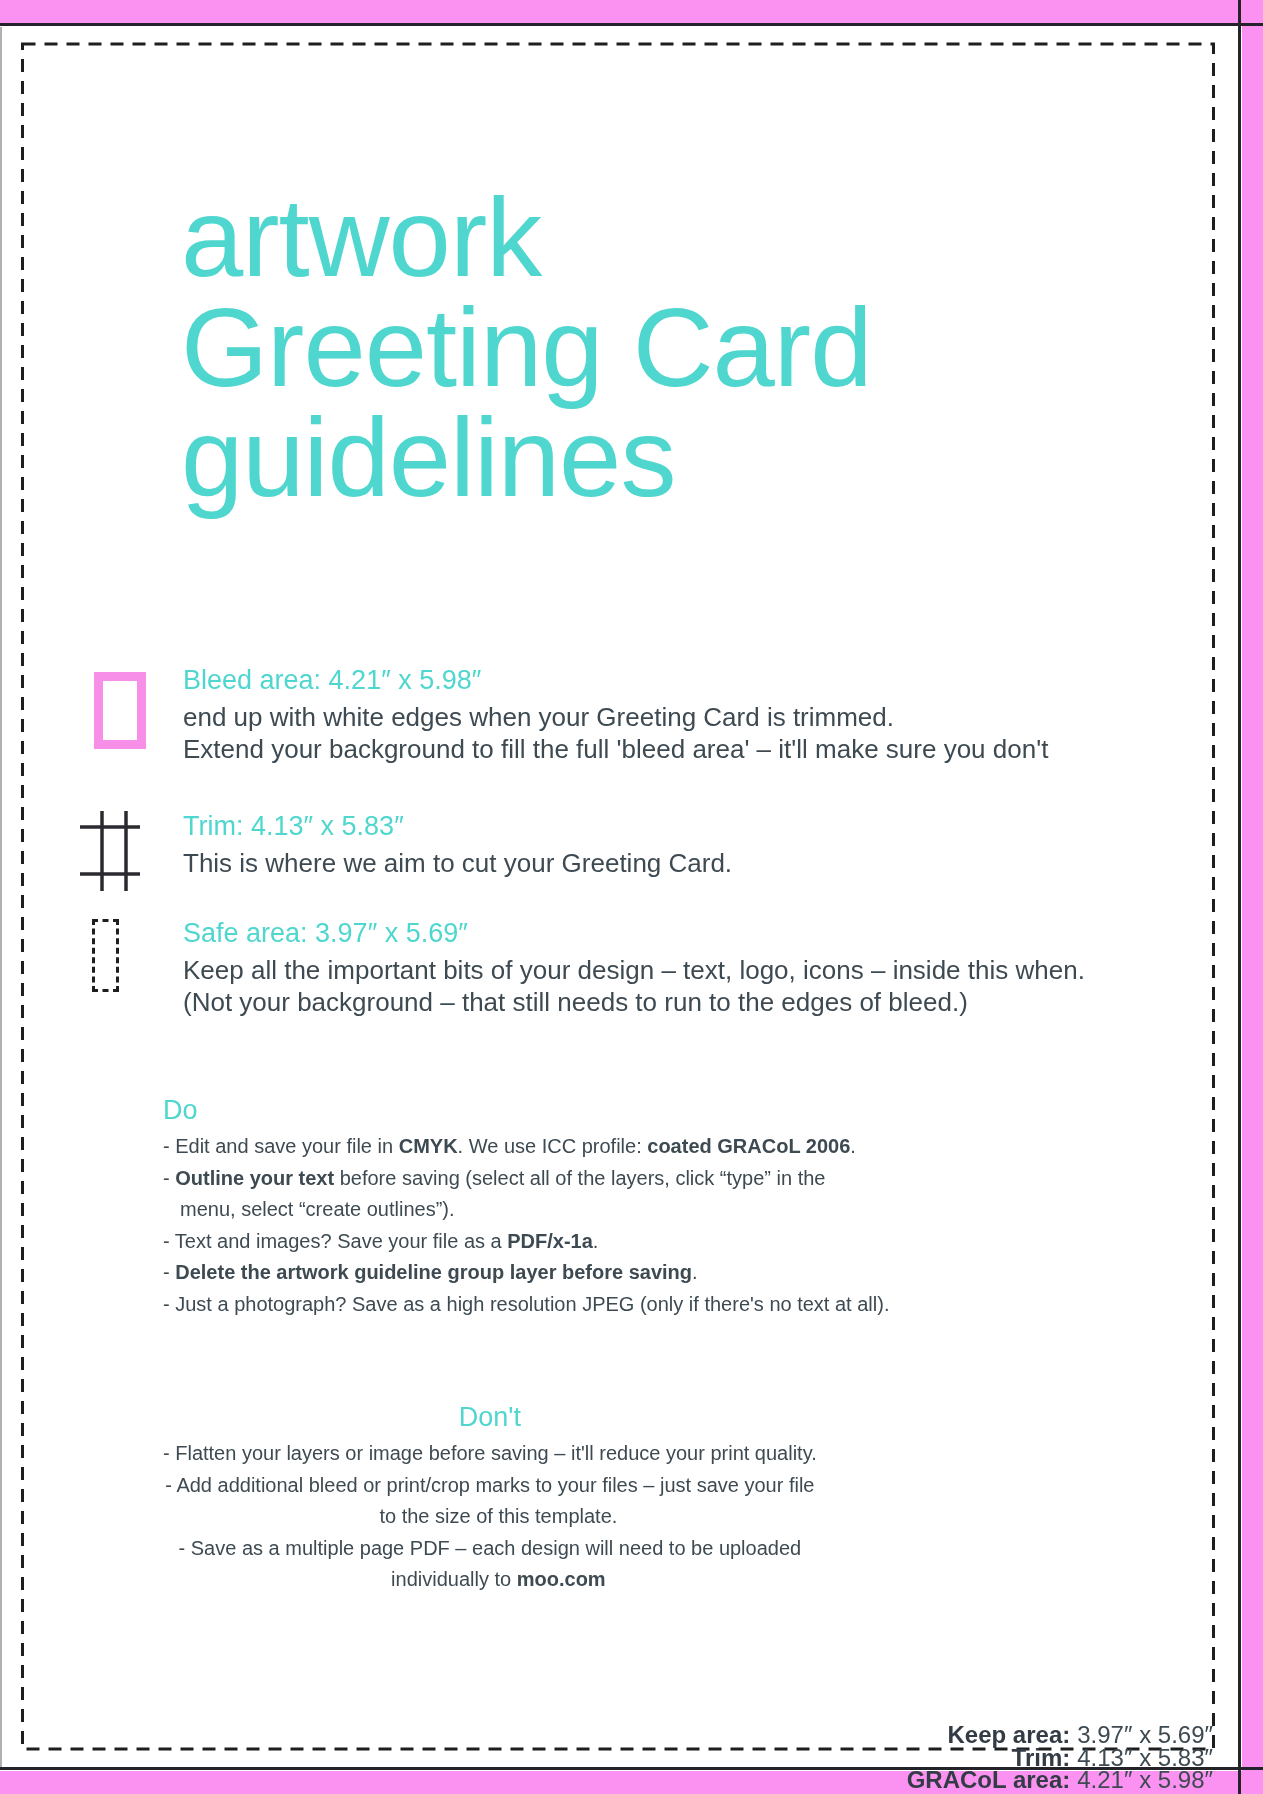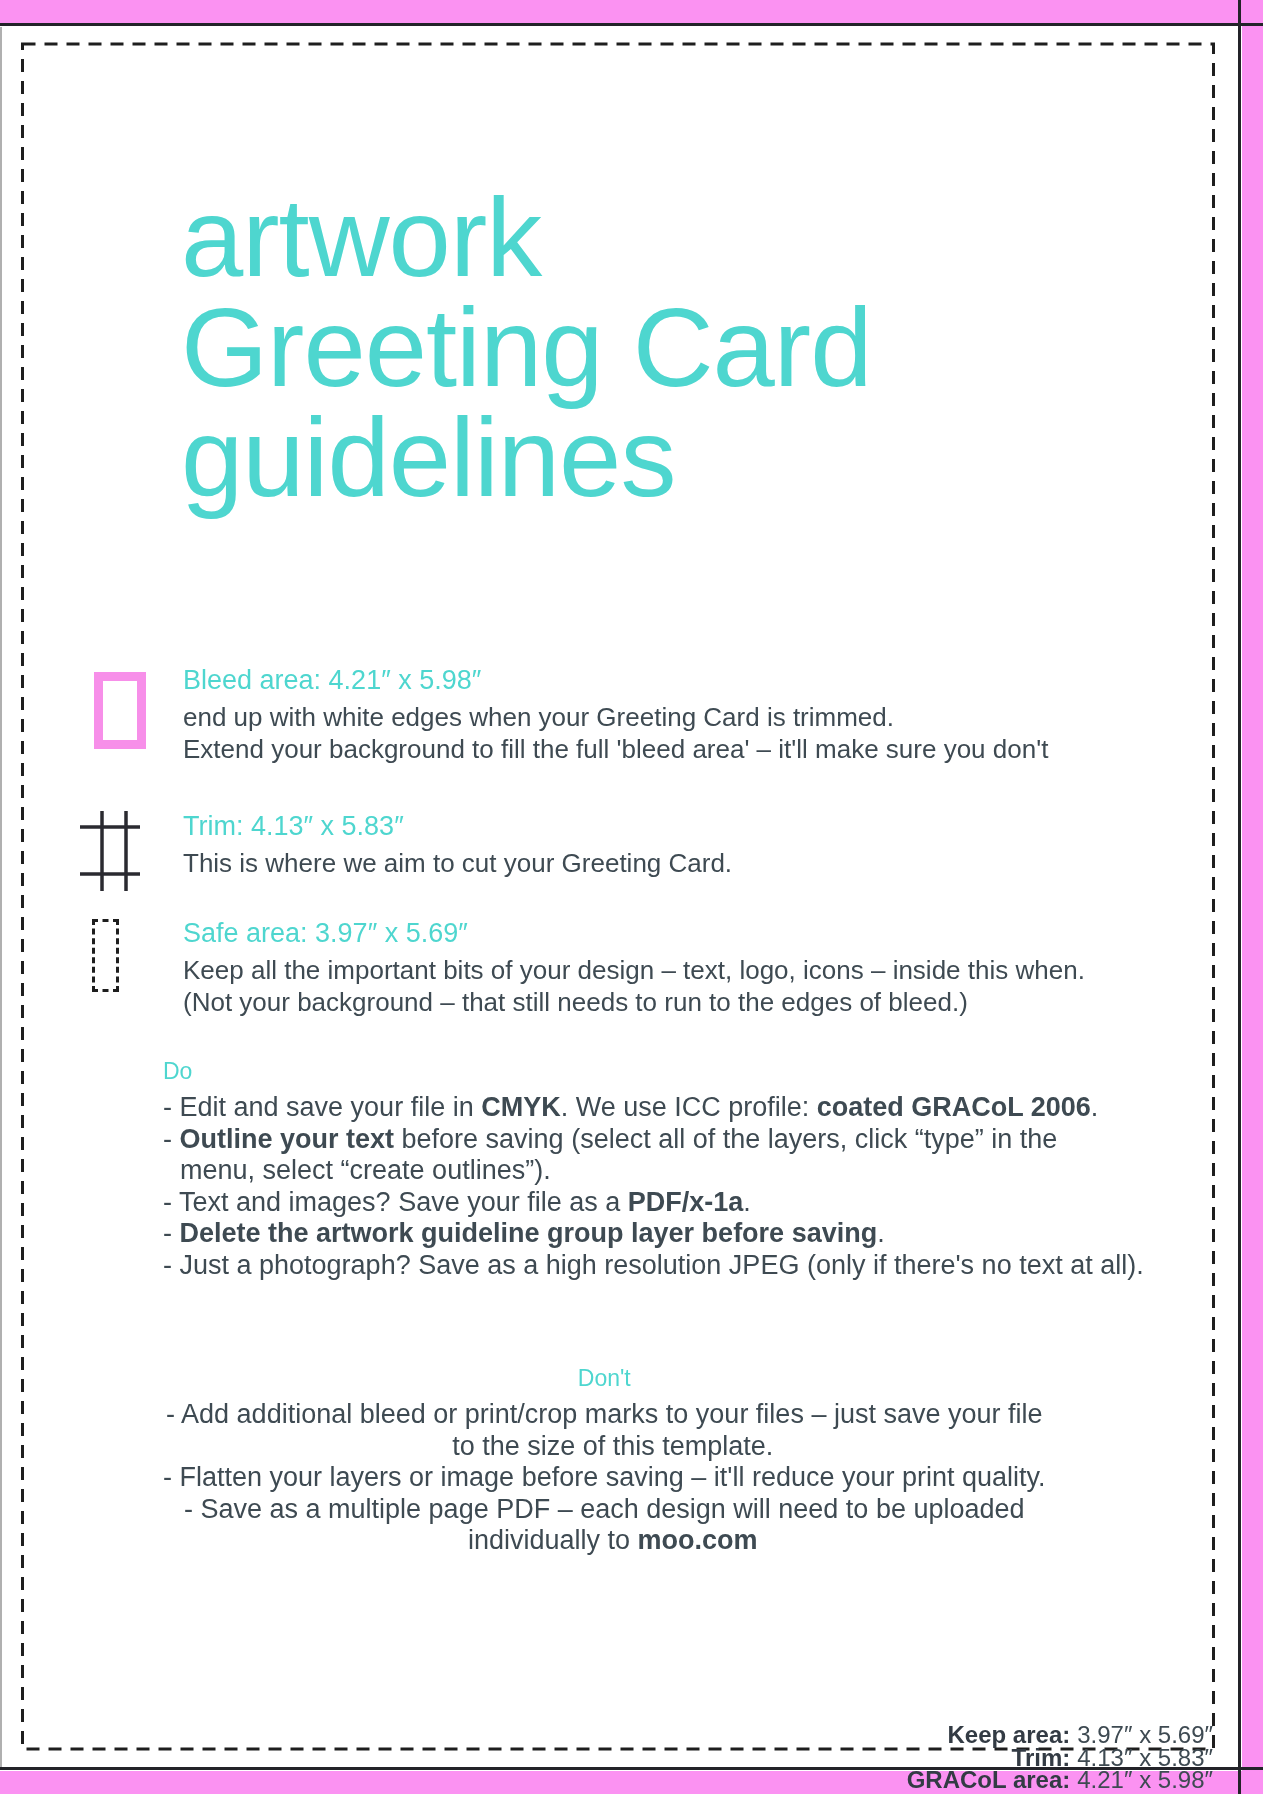--- a/index.html
+++ b/index.html
@@ -33,22 +33,22 @@
   #sec-trim{left:183px;top:810px;}
   #sec-safe{left:183px;top:917px;}
   .icon{position:absolute;z-index:4;}
   #icon-bleed{left:94px;top:672px;width:34px;height:59px;border:9px solid var(--pinkicon,#f78fe9);}
   #icon-trim{left:80px;top:811px;}
   #icon-safe{left:92px;top:919px;width:21px;height:67px;border:3px dashed #1e1e1e;}
   
   .list-block{position:absolute;z-index:4;white-space:nowrap;}
   #sec-do{left:163px;top:1055px;}
   #sec-dont{left:163px;top:1362px;text-align:center;}
-  .list-heading{color:var(--teal,#4ed6cf);font-size:23px;line-height:33px;font-weight:400;margin-bottom:4px;}
-  .list-item{font-size:27px;line-height:31.5px;padding-left:17px;text-indent:-17px;}
+  .list-heading{color:var(--teal,#4ed6cf);font-size:27px;line-height:33px;font-weight:400;margin-bottom:4px;margin-top:39px;}
+  .list-item{font-size:20px;line-height:31.5px;padding-left:17px;text-indent:-17px;}
   .b{font-weight:700;}
   
   .fl{position:absolute;right:50px;z-index:5;font-size:24px;line-height:23px;white-space:nowrap;color:#333b44;}
   .fl-label{font-weight:700;}
   .fl-value{margin-left:7px;font-weight:400;color:#3e4a52;}
   #fl-safe{top:1723px;}
   #fl-trim{top:1746px;}
   #fl-bleed{top:1768px;}
 </style>
 </head>
@@ -105,22 +105,22 @@
   <div class="list-heading">Do</div>
   <div class="list-item"><span>- Edit and save your file in </span><span class="b">CMYK</span><span>. We use ICC profile: </span><span class="b">coated GRACoL 2006</span><span>.</span></div>
   <div class="list-item"><span>- </span><span class="b">Outline your text</span><span> before saving (select all of the layers, click “type” in the</span><br><span>menu, select “create outlines”).</span></div>
   <div class="list-item"><span>- Text and images? Save your file as a </span><span class="b">PDF/x-1a</span><span>.</span></div>
   <div class="list-item"><span>- </span><span class="b">Delete the artwork guideline group layer before saving</span><span>.</span></div>
   <div class="list-item"><span>- Just a photograph? Save as a high resolution JPEG (only if there's no text at all).</span></div>
 </div>
 
 <div class="list-block" id="sec-dont">
   <div class="list-heading">Don't</div>
+  <div class="list-item"><span>- Flatten your layers or image before saving – it'll reduce your print quality.</span></div>
   <div class="list-item"><span>- Add additional bleed or print/crop marks to your files – just save your file</span><br><span>to the size of this template.</span></div>
-  <div class="list-item"><span>- Flatten your layers or image before saving – it'll reduce your print quality.</span></div>
   <div class="list-item"><span>- Save as a multiple page PDF – each design will need to be uploaded</span><br><span>individually to </span><span class="b">moo.com</span></div>
 </div>
 
 <div class="fl" id="fl-safe">
   <span class="fl-label">Keep area:</span><span class="fl-value">3.97″ x 5.69″</span>
 </div>
 <div class="fl" id="fl-trim">
   <span class="fl-label">Trim:</span><span class="fl-value">4.13″ x 5.83″</span>
 </div>
 <div class="fl" id="fl-bleed">

